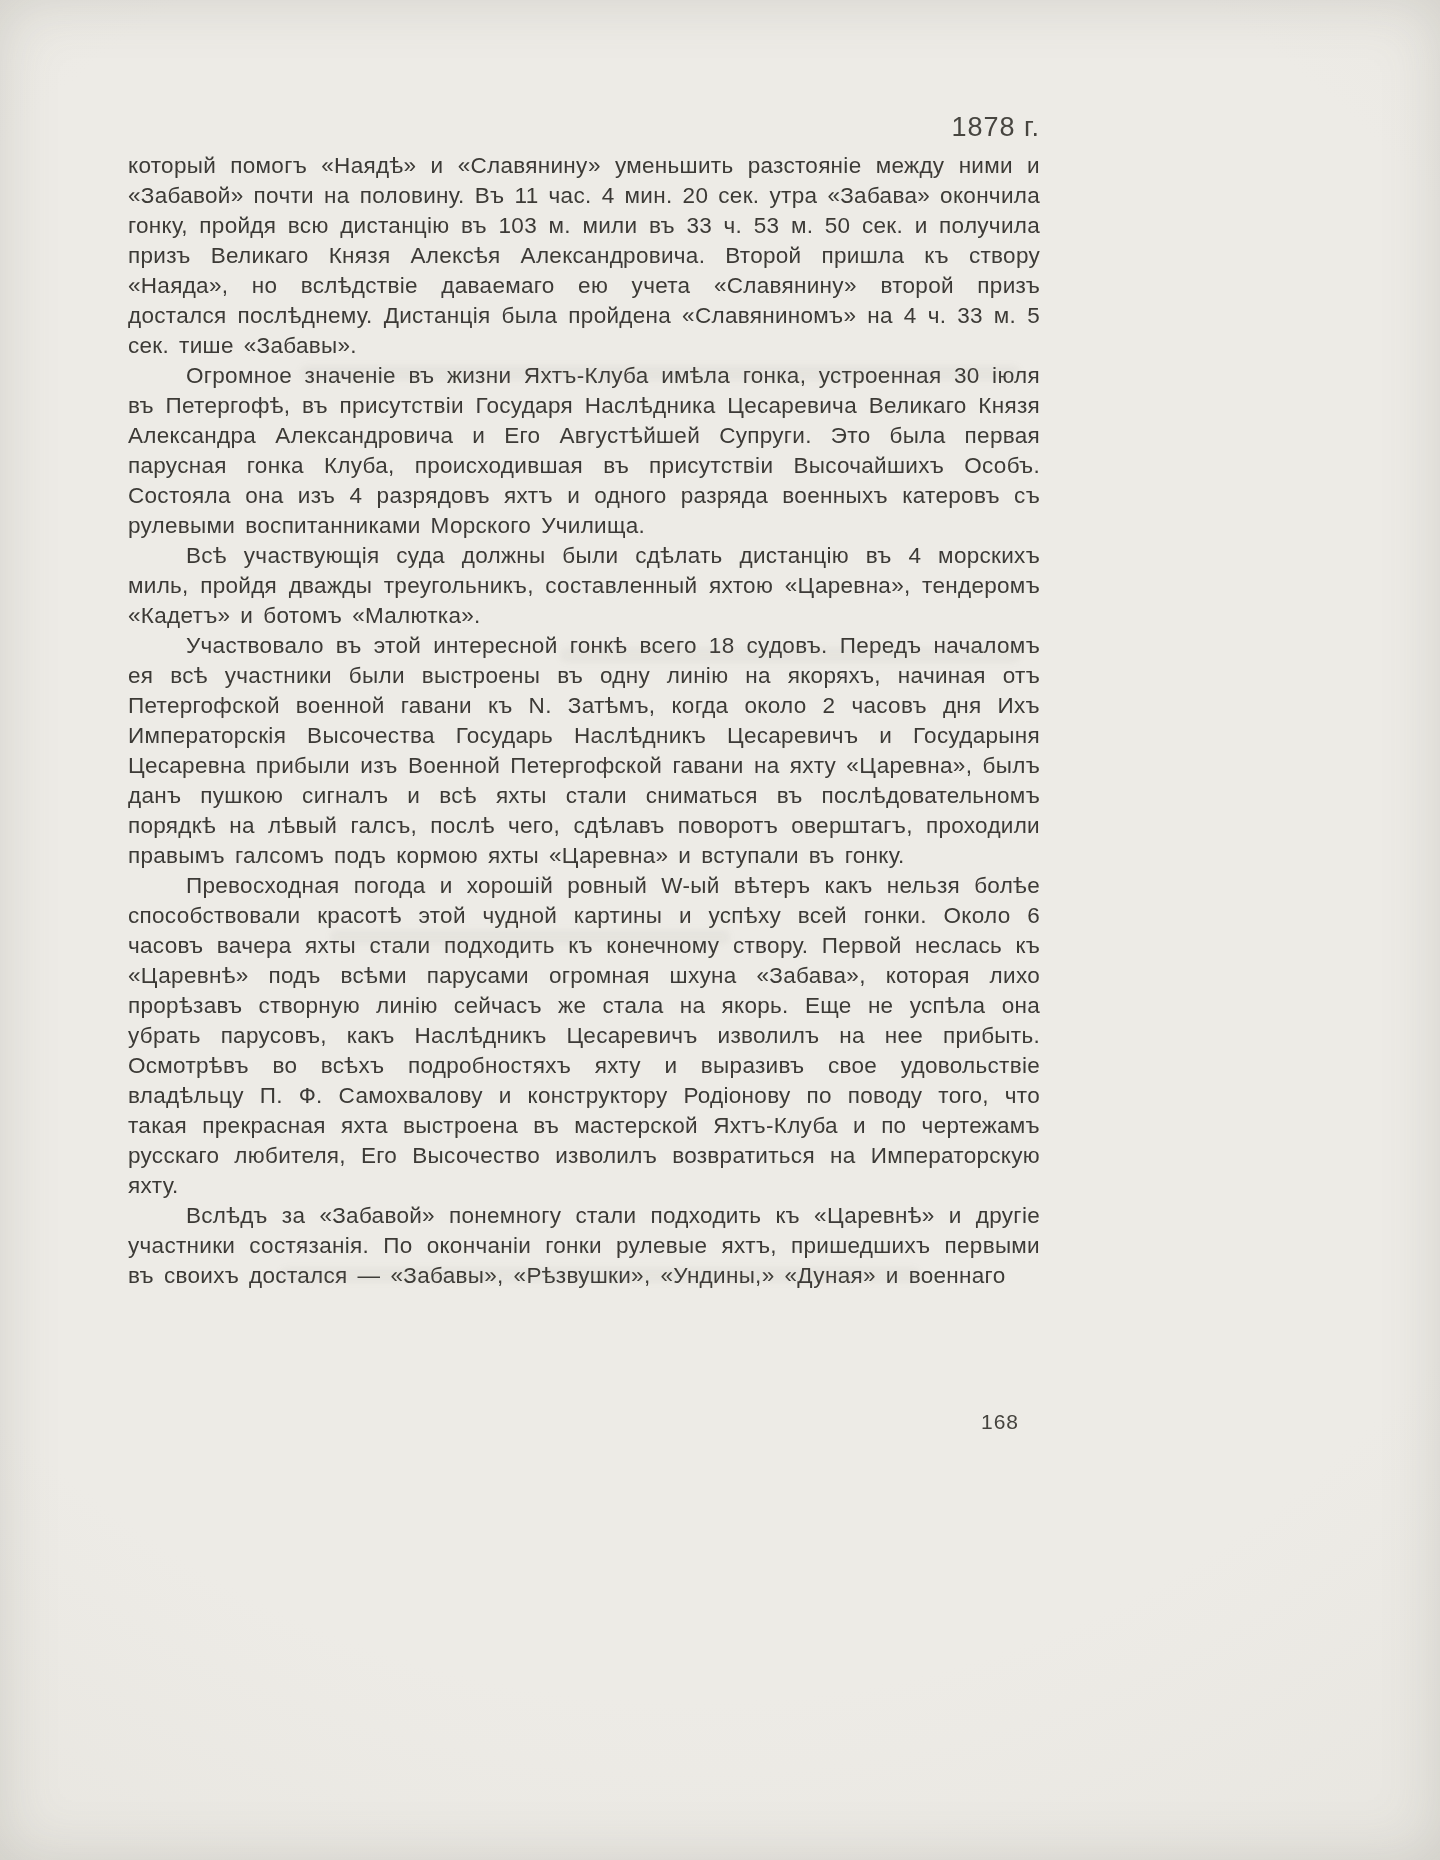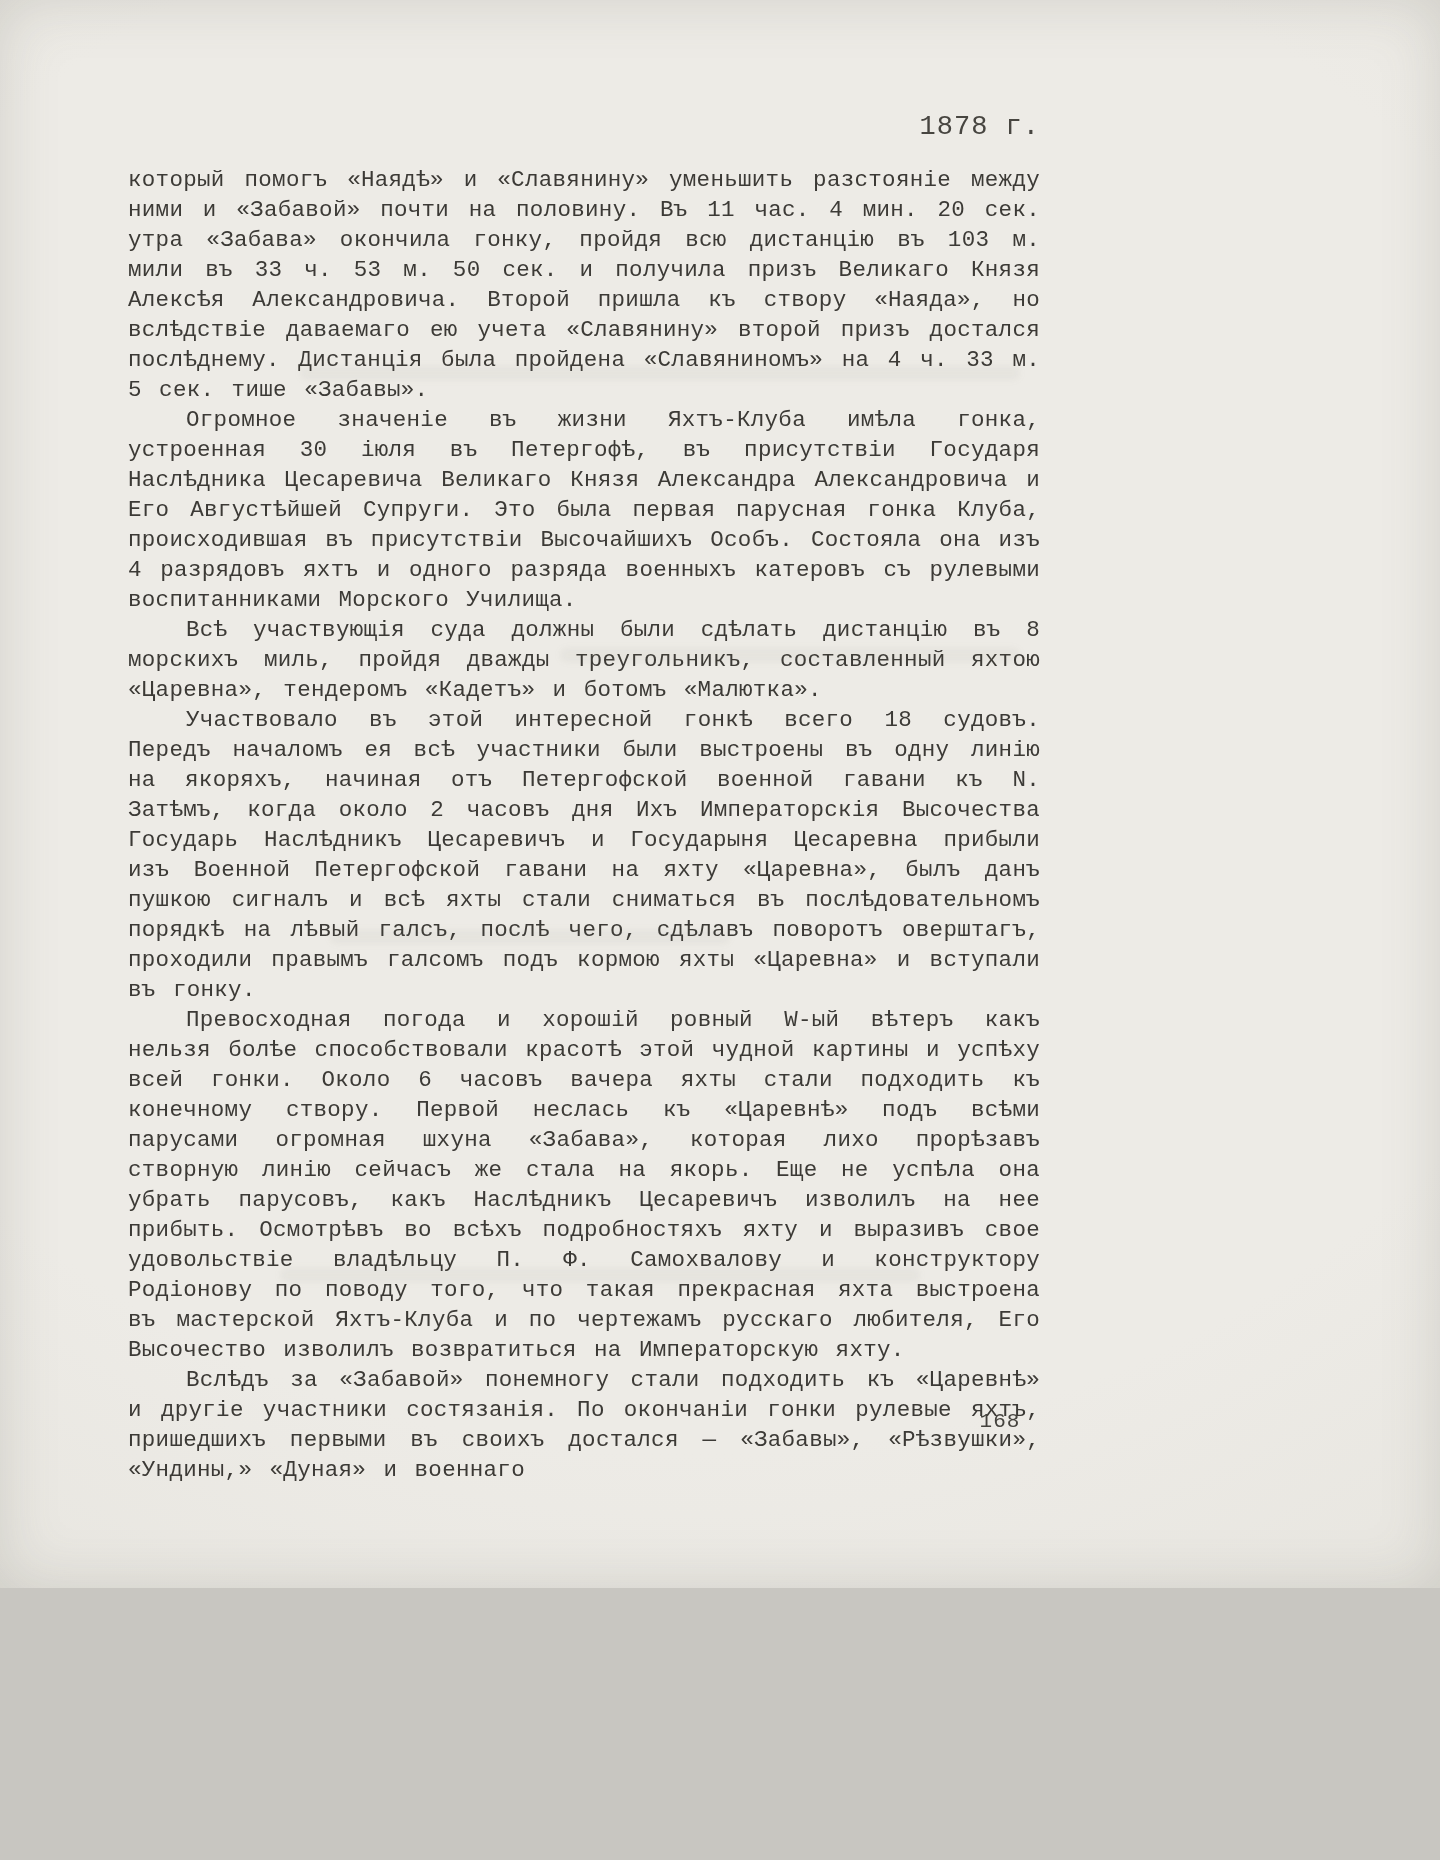--- a/index.html
+++ b/index.html
@@ -3,43 +3,43 @@
 <meta charset="utf-8">
 <style>
   html, body {
     margin: 0;
     padding: 0;
     background: #c8c6c1;
   }
   .page {
     position: relative;
     width: 1440px;
-    height: 1588px;
+    height: 1860px;
     margin: 0 auto;
     background:
       radial-gradient(ellipse 120% 90% at 48% 42%, #edebe6 55%, #e6e4de 85%, #dedcd5 100%);
     overflow: hidden;
-    font-family: Liberation Mono, monospace;
+    font-family: Liberation Sans, sans-serif;
     color: #3a3936;
     box-shadow: inset 0 0 60px rgba(90,88,80,0.18);
   }
   .year-header {
     position: absolute;
     left: 128px;
     top: 112px;
     width: 912px;
     text-align: right;
     font-size: 27px;
     letter-spacing: 1px;
     color: #474540;
   }
   .body-text {
     position: absolute;
     left: 128px;
-    top: 165px;
+    top: 151px;
     width: 912px;
     font-size: 22.5px;
     line-height: 30px;
     text-align: justify;
     word-spacing: 3.5px;
     letter-spacing: 0.3px;
     color: #3c3a36;
   }
   .body-text p.para {
     margin: 0;
@@ -71,21 +71,21 @@
 </style>
 </head>
 <body>
 
 <div class="page">
   <div class="year-header">1878 г.</div>
 
   <div class="body-text">
       <p class="para">который помогъ «Наядѣ» и «Славянину» уменьшить разстояніе между ними и «Забавой» почти на половину. Въ 11 час. 4 мин. 20 сек. утра «Забава» окончила гонку, пройдя всю дистанцію въ 103 м. мили въ 33 ч. 53 м. 50 сек. и получила призъ Великаго Князя Алексѣя Александровича. Второй пришла къ створу «Наяда», но вслѣдствіе даваемаго ею учета «Славянину» второй призъ достался послѣднему. Дистанція была пройдена «Славяниномъ» на 4 ч. 33 м. 5 сек. тише «Забавы».</p>
       <p class="para indent">Огромное значеніе въ жизни Яхтъ-Клуба имѣла гонка, устроенная 30 іюля въ Петергофѣ, въ присутствіи Государя Наслѣдника Цесаревича Великаго Князя Александра Александровича и Его Августѣйшей Супруги. Это была первая парусная гонка Клуба, происходившая въ присутствіи Высочайшихъ Особъ. Состояла она изъ 4 разрядовъ яхтъ и одного разряда военныхъ катеровъ съ рулевыми воспитанниками Морского Училища.</p>
-      <p class="para indent">Всѣ участвующія суда должны были сдѣлать дистанцію въ 8 морскихъ миль, пройдя дважды треугольникъ, составленный яхтою «Царевна», тендеромъ «Кадетъ» и ботомъ «Малютка».</p>
+      <p class="para indent">Всѣ участвующія суда должны были сдѣлать дистанцію въ 4 морскихъ миль, пройдя дважды треугольникъ, составленный яхтою «Царевна», тендеромъ «Кадетъ» и ботомъ «Малютка».</p>
       <p class="para indent">Участвовало въ этой интересной гонкѣ всего 18 судовъ. Передъ началомъ ея всѣ участники были выстроены въ одну линію на якоряхъ, начиная отъ Петергофской военной гавани къ N. Затѣмъ, когда около 2 часовъ дня Ихъ Императорскія Высочества Государь Наслѣдникъ Цесаревичъ и Государыня Цесаревна прибыли изъ Военной Петергофской гавани на яхту «Царевна», былъ данъ пушкою сигналъ и всѣ яхты стали сниматься въ послѣдовательномъ порядкѣ на лѣвый галсъ, послѣ чего, сдѣлавъ поворотъ оверштагъ, проходили правымъ галсомъ подъ кормою яхты «Царевна» и вступали въ гонку.</p>
       <p class="para indent">Превосходная погода и хорошій ровный W-ый вѣтеръ какъ нельзя болѣе способствовали красотѣ этой чудной картины и успѣху всей гонки. Около 6 часовъ вачера яхты стали подходить къ конечному створу. Первой неслась къ «Царевнѣ» подъ всѣми парусами огромная шхуна «Забава», которая лихо прорѣзавъ створную линію сейчасъ же стала на якорь. Еще не успѣла она убрать парусовъ, какъ Наслѣдникъ Цесаревичъ изволилъ на нее прибыть. Осмотрѣвъ во всѣхъ подробностяхъ яхту и выразивъ свое удовольствіе владѣльцу П. Ф. Самохвалову и конструктору Родіонову по поводу того, что такая прекрасная яхта выстроена въ мастерской Яхтъ-Клуба и по чертежамъ русскаго любителя, Его Высочество изволилъ возвратиться на Императорскую яхту.</p>
       <p class="para indent">Вслѣдъ за «Забавой» понемногу стали подходить къ «Царевнѣ» и другіе участники состязанія. По окончаніи гонки рулевые яхтъ, пришедшихъ первыми въ своихъ достался — «Забавы», «Рѣзвушки», «Ундины,» «Дуная» и военнаго</p>
     </div>
 
   <div class="ghost" style="top: 366px;"></div>
   <div class="ghost" style="top: 648px; left: 560px; width: 460px;"></div>
   <div class="ghost" style="top: 930px; left: 330px; width: 400px;"></div>
   <div class="ghost" style="top: 1268px; left: 280px; width: 640px;"></div>
 

